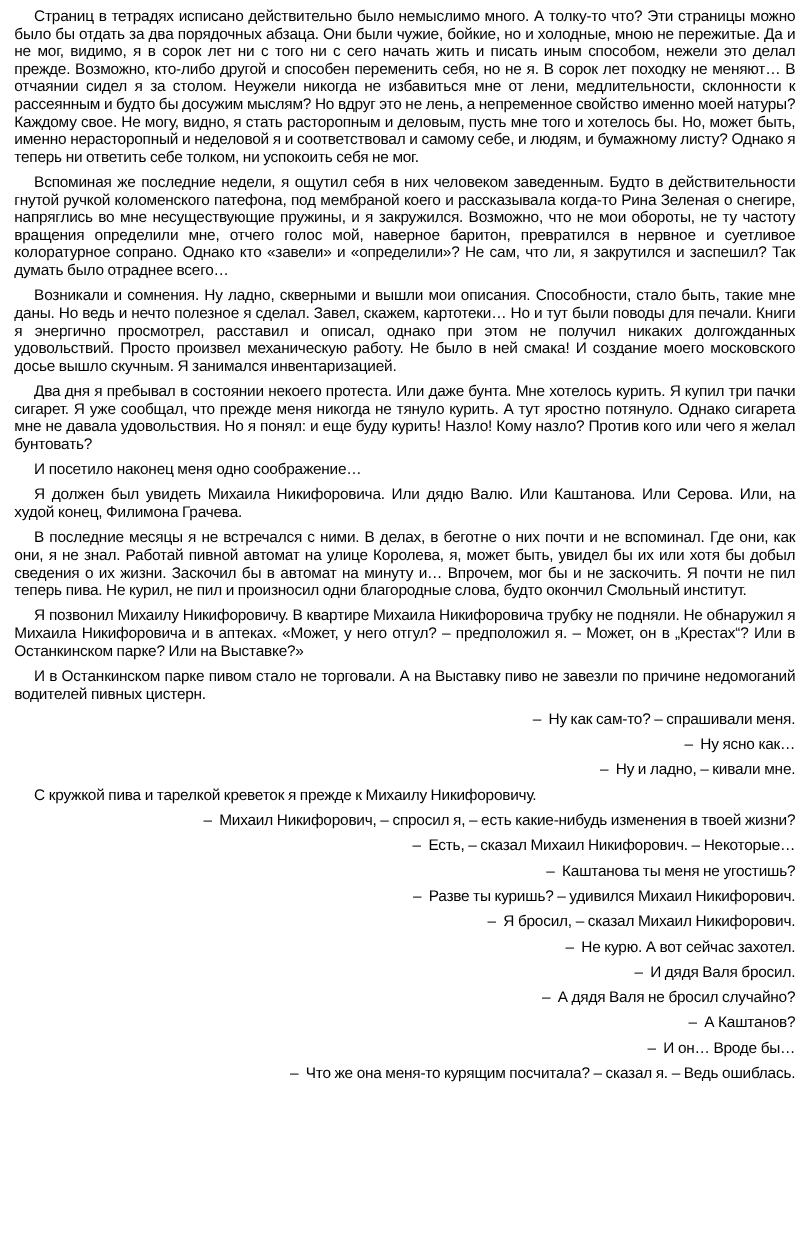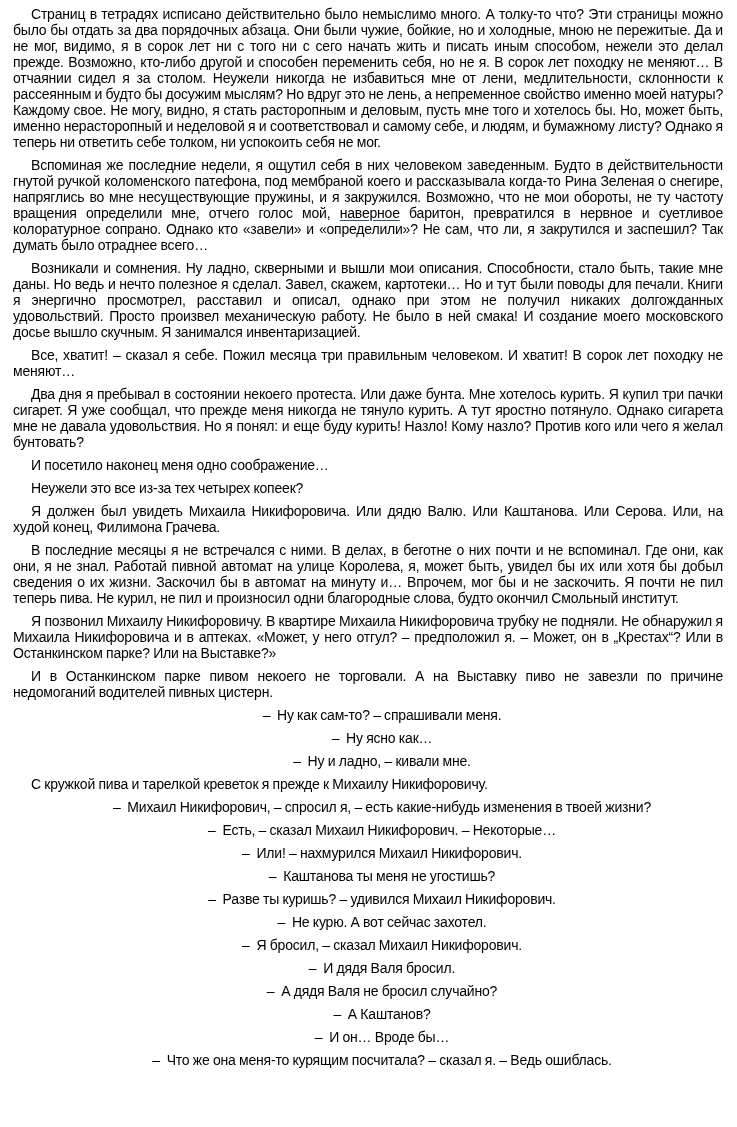--- a/index.html
+++ b/index.html
@@ -27,54 +27,50 @@
     line-height: 16px;
     letter-spacing: -0.2px;
     text-align: justify;
     word-spacing: -0.3px;
   }
   .text-content p.body {
     text-indent: 18px;
   }
   .text-content p.dialogue {
     text-indent: 28px;
-    text-align: center;
+    text-align: right;
   }
   .underlined {
-    text-decoration: underline;
     text-decoration-color: #2e5672;
     text-underline-offset: 2px;
   }
 </style>
 </head>
 <body>
 
 <div class="page">
   <div class="text-content">
       <p class="body"><span>Страниц в тетрадях исписано действительно было немыслимо много. А толку-то что? Эти страницы можно было бы отдать за два порядочных абзаца. Они были чужие, бойкие, но и холодные, мною не пережитые. Да и не мог, видимо, я в сорок лет ни с того ни с сего начать жить и писать иным способом, нежели это делал прежде. Возможно, кто-либо другой и способен переменить себя, но не я. В сорок лет походку не меняют… В отчаянии сидел я за столом. Неужели никогда не избавиться мне от лени, медлительности, склонности к рассеянным и будто бы досужим мыслям? Но вдруг это не лень, а непременное свойство именно моей натуры? Каждому свое. Не могу, видно, я стать расторопным и деловым, пусть мне того и хотелось бы. Но, может быть, именно нерасторопный и неделовой я и соответствовал и самому себе, и людям, и бумажному листу? Однако я теперь ни ответить себе толком, ни успокоить себя не мог.</span></p>
       <p class="body"><span>Вспоминая же последние недели, я ощутил себя в них человеком заведенным. Будто в действительности гнутой ручкой коломенского патефона, под мембраной коего и рассказывала когда-то Рина Зеленая о снегире, напряглись во мне несуществующие пружины, и я закружился. Возможно, что не мои обороты, не ту частоту вращения определили мне, отчего голос мой, </span><span class="underlined">наверное</span><span> баритон, превратился в нервное и суетливое колоратурное сопрано. Однако кто «завели» и «определили»? Не сам, что ли, я закрутился и заспешил? Так думать было отраднее всего…</span></p>
       <p class="body"><span>Возникали и сомнения. Ну ладно, скверными и вышли мои описания. Способности, стало быть, такие мне даны. Но ведь и нечто полезное я сделал. Завел, скажем, картотеки… Но и тут были поводы для печали. Книги я энергично просмотрел, расставил и описал, однако при этом не получил никаких долгожданных удовольствий. Просто произвел механическую работу. Не было в ней смака! И создание моего московского досье вышло скучным. Я занимался инвентаризацией.</span></p>
-      <p class="body"><span>Все, хватит! – сказал я себе. Пожил месяца три правильным человеком. И хватит! В сорок лет походку не меняют…</span></p>
       <p class="body"><span>Два дня я пребывал в состоянии некоего протеста. Или даже бунта. Мне хотелось курить. Я купил три пачки сигарет. Я уже сообщал, что прежде меня никогда не тянуло курить. А тут яростно потянуло. Однако сигарета мне не давала удовольствия. Но я понял: и еще буду курить! Назло! Кому назло? Против кого или чего я желал бунтовать?</span></p>
       <p class="body"><span>И посетило наконец меня одно соображение…</span></p>
-      <p class="body"><span>Неужели это все из-за тех четырех копеек?</span></p>
       <p class="body"><span>Я должен был увидеть Михаила Никифоровича. Или дядю Валю. Или Каштанова. Или Серова. Или, на худой конец, Филимона Грачева.</span></p>
       <p class="body"><span>В последние месяцы я не встречался с ними. В делах, в беготне о них почти и не вспоминал. Где они, как они, я не знал. Работай пивной автомат на улице Королева, я, может быть, увидел бы их или хотя бы добыл сведения о их жизни. Заскочил бы в автомат на минуту и… Впрочем, мог бы и не заскочить. Я почти не пил теперь пива. Не курил, не пил и произносил одни благородные слова, будто окончил Смольный институт.</span></p>
       <p class="body"><span>Я позвонил Михаилу Никифоровичу. В квартире Михаила Никифоровича трубку не подняли. Не обнаружил я Михаила Никифоровича и в аптеках. «Может, у него отгул? – предположил я. – Может, он в „Крестах“? Или в Останкинском парке? Или на Выставке?»</span></p>
-      <p class="body"><span>И в Останкинском парке пивом некоего не торговали. А на Выставку пиво не завезли по причине недомоганий водителей пивных цистерн.</span></p>
+      <p class="body"><span>И в Останкинском парке пивом стало не торговали. А на Выставку пиво не завезли по причине недомоганий водителей пивных цистерн.</span></p>
       <p class="dialogue"><span>– Ну как сам-то? – спрашивали меня.</span></p>
       <p class="dialogue"><span>– Ну ясно как…</span></p>
       <p class="dialogue"><span>– Ну и ладно, – кивали мне.</span></p>
       <p class="body"><span>С кружкой пива и тарелкой креветок я прежде к Михаилу Никифоровичу.</span></p>
       <p class="dialogue"><span>– Михаил Никифорович, – спросил я, – есть какие-нибудь изменения в твоей жизни?</span></p>
       <p class="dialogue"><span>– Есть, – сказал Михаил Никифорович. – Некоторые…</span></p>
-      <p class="dialogue"><span>– Или! – нахмурился Михаил Никифорович.</span></p>
       <p class="dialogue"><span>– Каштанова ты меня не угостишь?</span></p>
       <p class="dialogue"><span>– Разве ты куришь? – удивился Михаил Никифорович.</span></p>
+      <p class="dialogue"><span>– Я бросил, – сказал Михаил Никифорович.</span></p>
       <p class="dialogue"><span>– Не курю. А вот сейчас захотел.</span></p>
-      <p class="dialogue"><span>– Я бросил, – сказал Михаил Никифорович.</span></p>
       <p class="dialogue"><span>– И дядя Валя бросил.</span></p>
       <p class="dialogue"><span>– А дядя Валя не бросил случайно?</span></p>
       <p class="dialogue"><span>– А Каштанов?</span></p>
       <p class="dialogue"><span>– И он… Вроде бы…</span></p>
       <p class="dialogue"><span>– Что же она меня-то курящим посчитала? – сказал я. – Ведь ошиблась.</span></p>
     </div>
 </div>
 
 </body></html>

